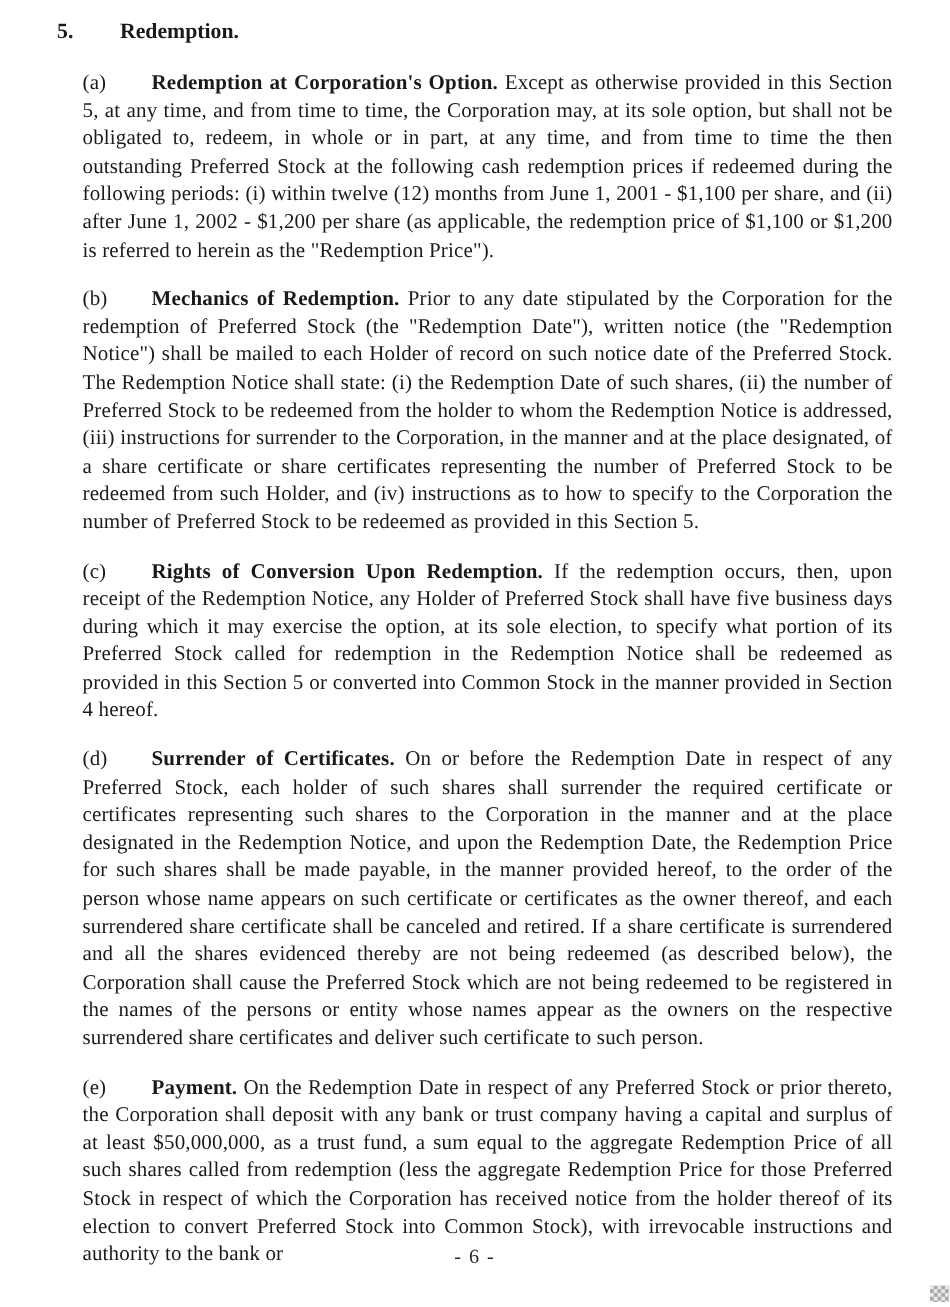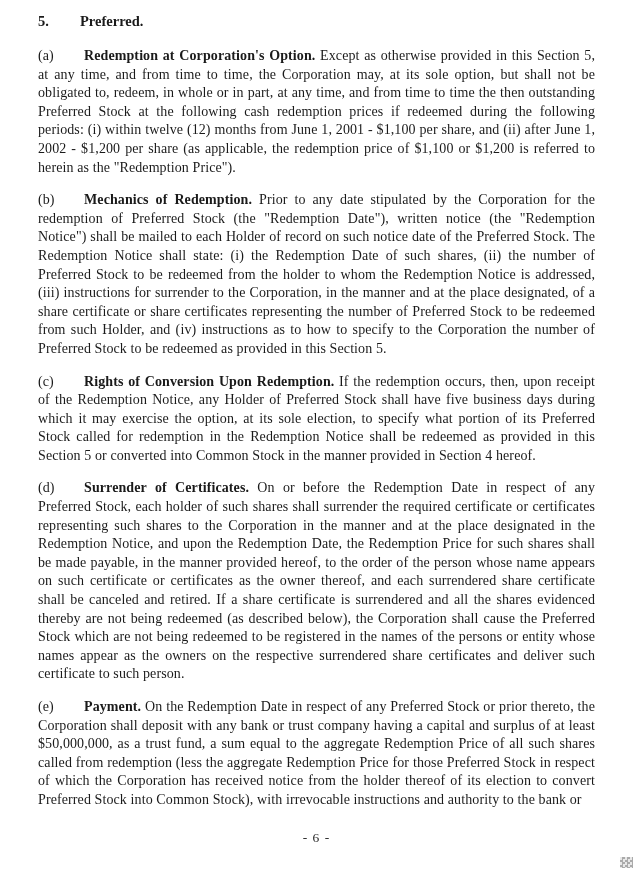--- a/index.html
+++ b/index.html
@@ -32,21 +32,21 @@
     font-weight: bold;
   }
   .heading-number {
     display: inline-block;
     width: 42px;
     font-weight: bold;
   }
   p.clause {
     font-size: 14px;
     line-height: 18.6px;
-    margin: 0 0 14px 0;
+    margin: 0 0 14px 17px;
     text-align: justify;
     letter-spacing: 0.1px;
   }
   .clause-label {
     display: inline-block;
     width: 46px;
   }
   .clause-title {
     font-weight: bold;
   }
@@ -75,21 +75,21 @@
     opacity: 0.85;
   }
 </style>
 </head>
 <body>
 
 <div class="page">
   <div class="content">
 
     <div class="doc-heading">
-      <span class="heading-number">5.</span><span class="heading-title">Preferred.</span>
+      <span class="heading-number">5.</span><span class="heading-title">Redemption.</span>
     </div>
 
     <p class="clause">
       <span class="clause-label">(a)</span><span class="clause-title">Redemption at Corporation's Option.</span><span class="clause-body">Except as otherwise provided in this Section 5, at any time, and from time to time, the Corporation may, at its sole option, but shall not be obligated to, redeem, in whole or in part, at any time, and from time to time the then outstanding Preferred Stock at the following cash redemption prices if redeemed during the following periods: (i) within twelve (12) months from June 1, 2001 - $1,100 per share, and (ii) after June 1, 2002 - $1,200 per share (as applicable, the redemption price of $1,100 or $1,200 is referred to herein as the "Redemption Price").</span>
     </p>
 
     <p class="clause">
       <span class="clause-label">(b)</span><span class="clause-title">Mechanics of Redemption.</span><span class="clause-body">Prior to any date stipulated by the Corporation for the redemption of Preferred Stock (the "Redemption Date"), written notice (the "Redemption Notice") shall be mailed to each Holder of record on such notice date of the Preferred Stock.  The Redemption Notice shall state: (i) the Redemption Date of such shares, (ii) the number of Preferred Stock to be redeemed from the holder to whom the Redemption Notice is addressed, (iii) instructions for surrender to the Corporation, in the manner and at the place designated, of a share certificate or share certificates representing the number of Preferred Stock to be redeemed from such Holder, and (iv) instructions as to how to specify to the Corporation the number of Preferred Stock to be redeemed as provided in this Section 5.</span>
     </p>
 

